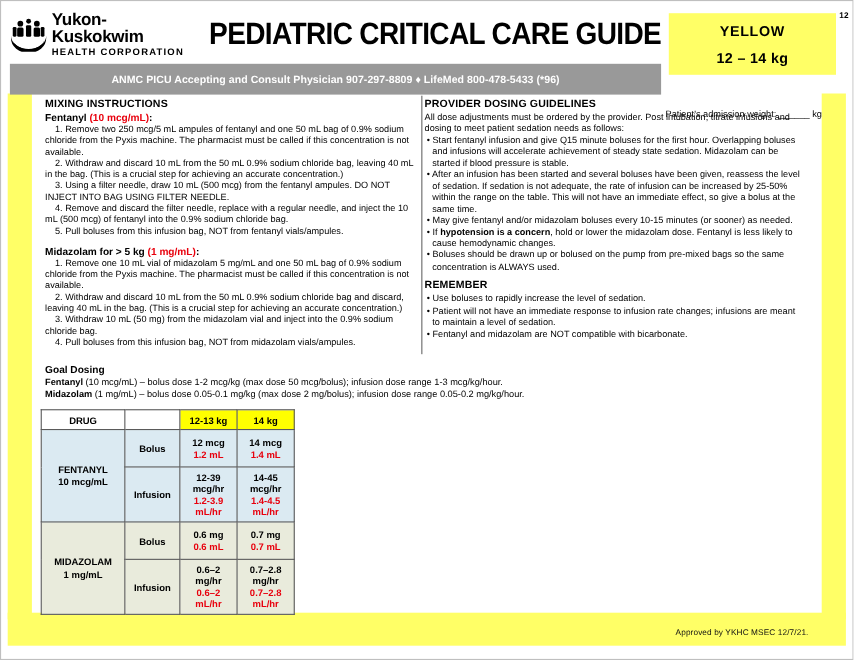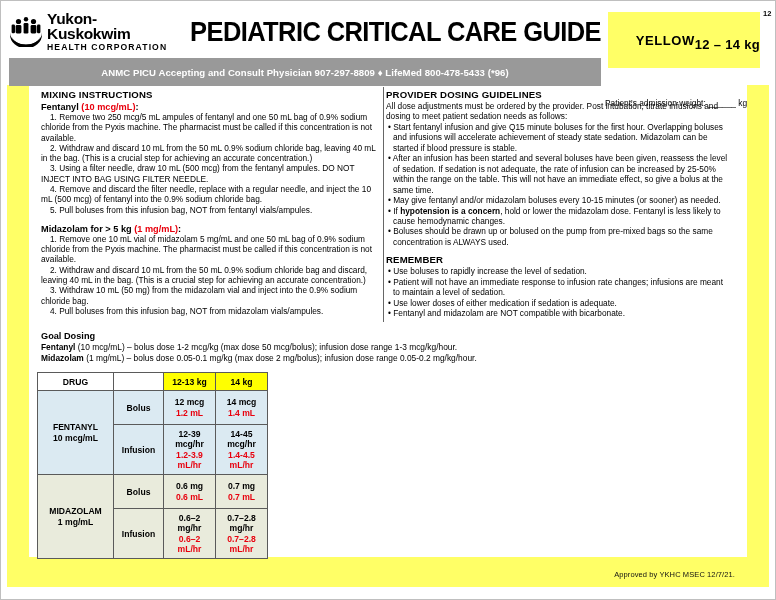--- a/index.html
+++ b/index.html
@@ -80,22 +80,22 @@
   .gray-bar span {
     font-size: 9.6px; font-weight: bold; color: #ffffff;
     letter-spacing: .05px;
   }
 
   
   .weight-box {
     position: absolute; left: 607px; top: 11px;
     width: 152px; height: 56px;
     background: #ffff66;
-    display: flex; 
-    align-items: center; justify-content: flex-end;
+    display: flex; flex-direction: column;
+    align-items: center; justify-content: center;
   }
   .weight-color {
     font-size: 13px; font-weight: bold; color: #000;
     letter-spacing: .6px;
   }
   .weight-range {
     font-size: 13px; font-weight: bold; color: #000;
     margin-top: 9px; letter-spacing: .3px;
   }
   .page-num {
@@ -274,21 +274,20 @@
     <div class="bul">• After an infusion has been started and several boluses have been given, reassess the level of sedation. If sedation is not adequate, the rate of infusion can be increased by 25-50% within the range on the table. This will not have an immediate effect, so give a bolus at the same time.</div>
     <div class="bul">• May give fentanyl and/or midazolam boluses every 10-15 minutes (or sooner) as needed.</div>
     <div class="bul"><span>• If </span><b>hypotension is a concern</b><span>, hold or lower the midazolam dose. Fentanyl is less likely to cause hemodynamic changes.</span></div>
     <div class="bul">• Boluses should be drawn up or bolused on the pump from pre-mixed bags so the same concentration is ALWAYS used.</div>
 
     <div class="gap"></div>
 
     <h2 class="sec">REMEMBER</h2>
     <div class="bul">• Use boluses to rapidly increase the level of sedation.</div>
     <div class="bul">• Patient will not have an immediate response to infusion rate changes; infusions are meant to maintain a level of sedation.</div>
-    <div class="bul">• Use lower doses of either medication if sedation is adequate.</div>
     <div class="bul">• Fentanyl and midazolam are NOT compatible with bicarbonate.</div>
   </div>
 
   <div class="goal">
     <h3>Goal Dosing</h3>
     <p><b>Fentanyl</b><span> (10 mcg/mL) – bolus dose 1-2 mcg/kg (max dose 50 mcg/bolus); infusion dose range 1-3 mcg/kg/hour.</span></p>
     <p><b>Midazolam</b><span> (1 mg/mL) – bolus dose 0.05-0.1 mg/kg (max dose 2 mg/bolus); infusion dose range 0.05-0.2 mg/kg/hour.</span></p>
   </div>
 
   <table class="dose">

